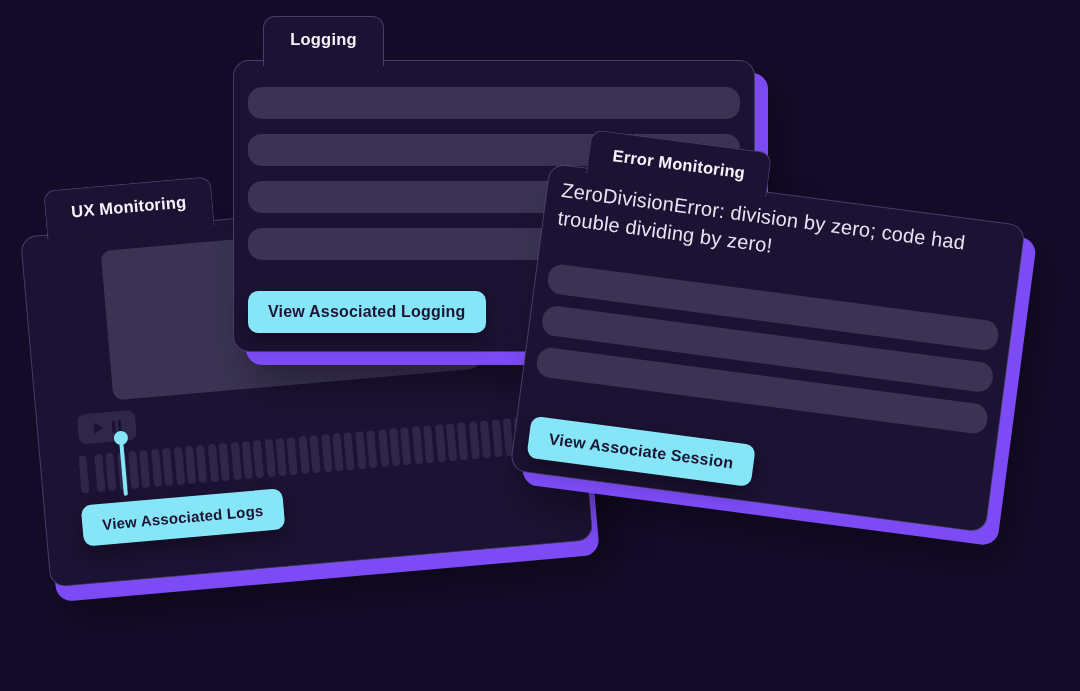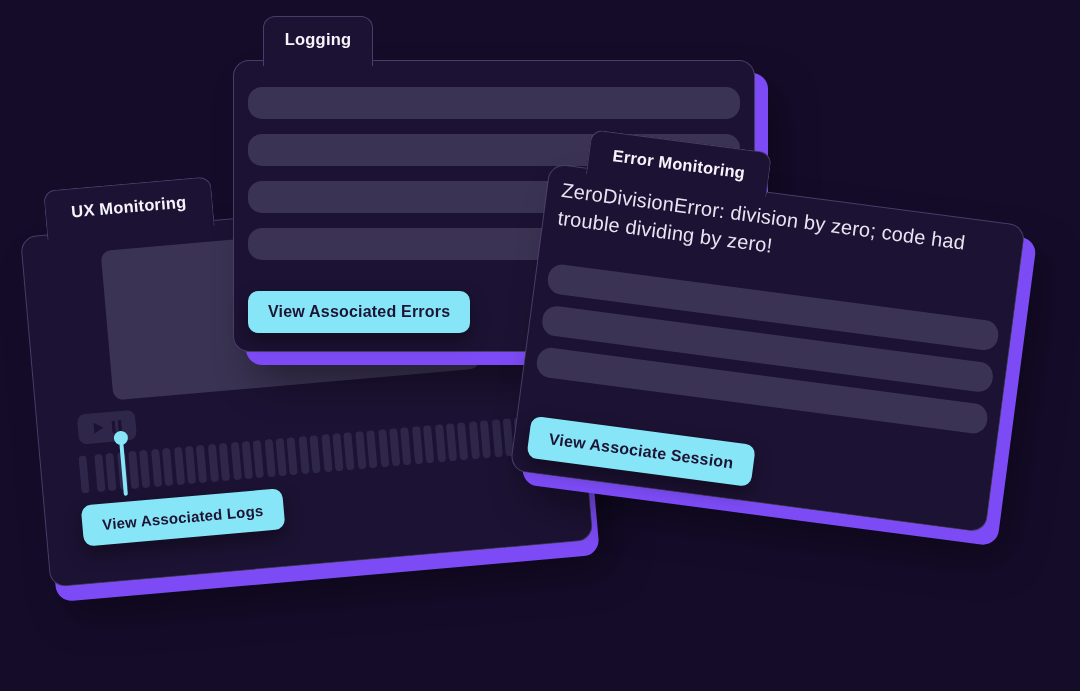--- a/index.html
+++ b/index.html
@@ -92,21 +92,21 @@
     background:var(--cyan);
   }
   .card-ux .cta{left:36px;top:272px;font-size:15px}
 
   
   .card-logging{
     left:233px;top:60px;width:522px;height:292px;
     z-index:2;
     box-shadow:13px 13px 0 var(--purple),22px 28px 40px rgba(0,0,0,.4);
   }
-  .card-logging .tab{left:29px;width:110px}
+  .card-logging .tab{left:29px;width:121px}
   .card-logging .skeleton-rows{top:26px}
   .card-logging .row{height:32px;margin-bottom:15px}
   .card-logging .cta{left:14px;bottom:18px;font-size:16px}
 
   
   .card-error{
     left:550px;top:163px;width:480px;height:310px;
     transform:rotate(7.5deg);transform-origin:0 0;
     z-index:3;
     box-shadow:13px 12px 0 var(--purple),22px 26px 40px rgba(0,0,0,.4);
@@ -156,21 +156,21 @@
   <section class="card card-logging">
     <div class="tab">Logging</div>
 
     <div class="skeleton-rows">
       <div class="row"></div>
     <div class="row"></div>
         <div class="row"></div>
         <div class="row"></div>
       </div>
 
-    <button class="cta">View Associated Errors</button>
+    <button class="cta">View Associated Logging</button>
   </section>
 
   <section class="card card-error">
     <div class="tab">Error Monitoring</div>
 
     <p class="error-message">ZeroDivisionError: division by zero; code had trouble dividing by zero!</p>
 
     <div class="skeleton-rows">
       <div class="row"></div>
     <div class="row"></div>

